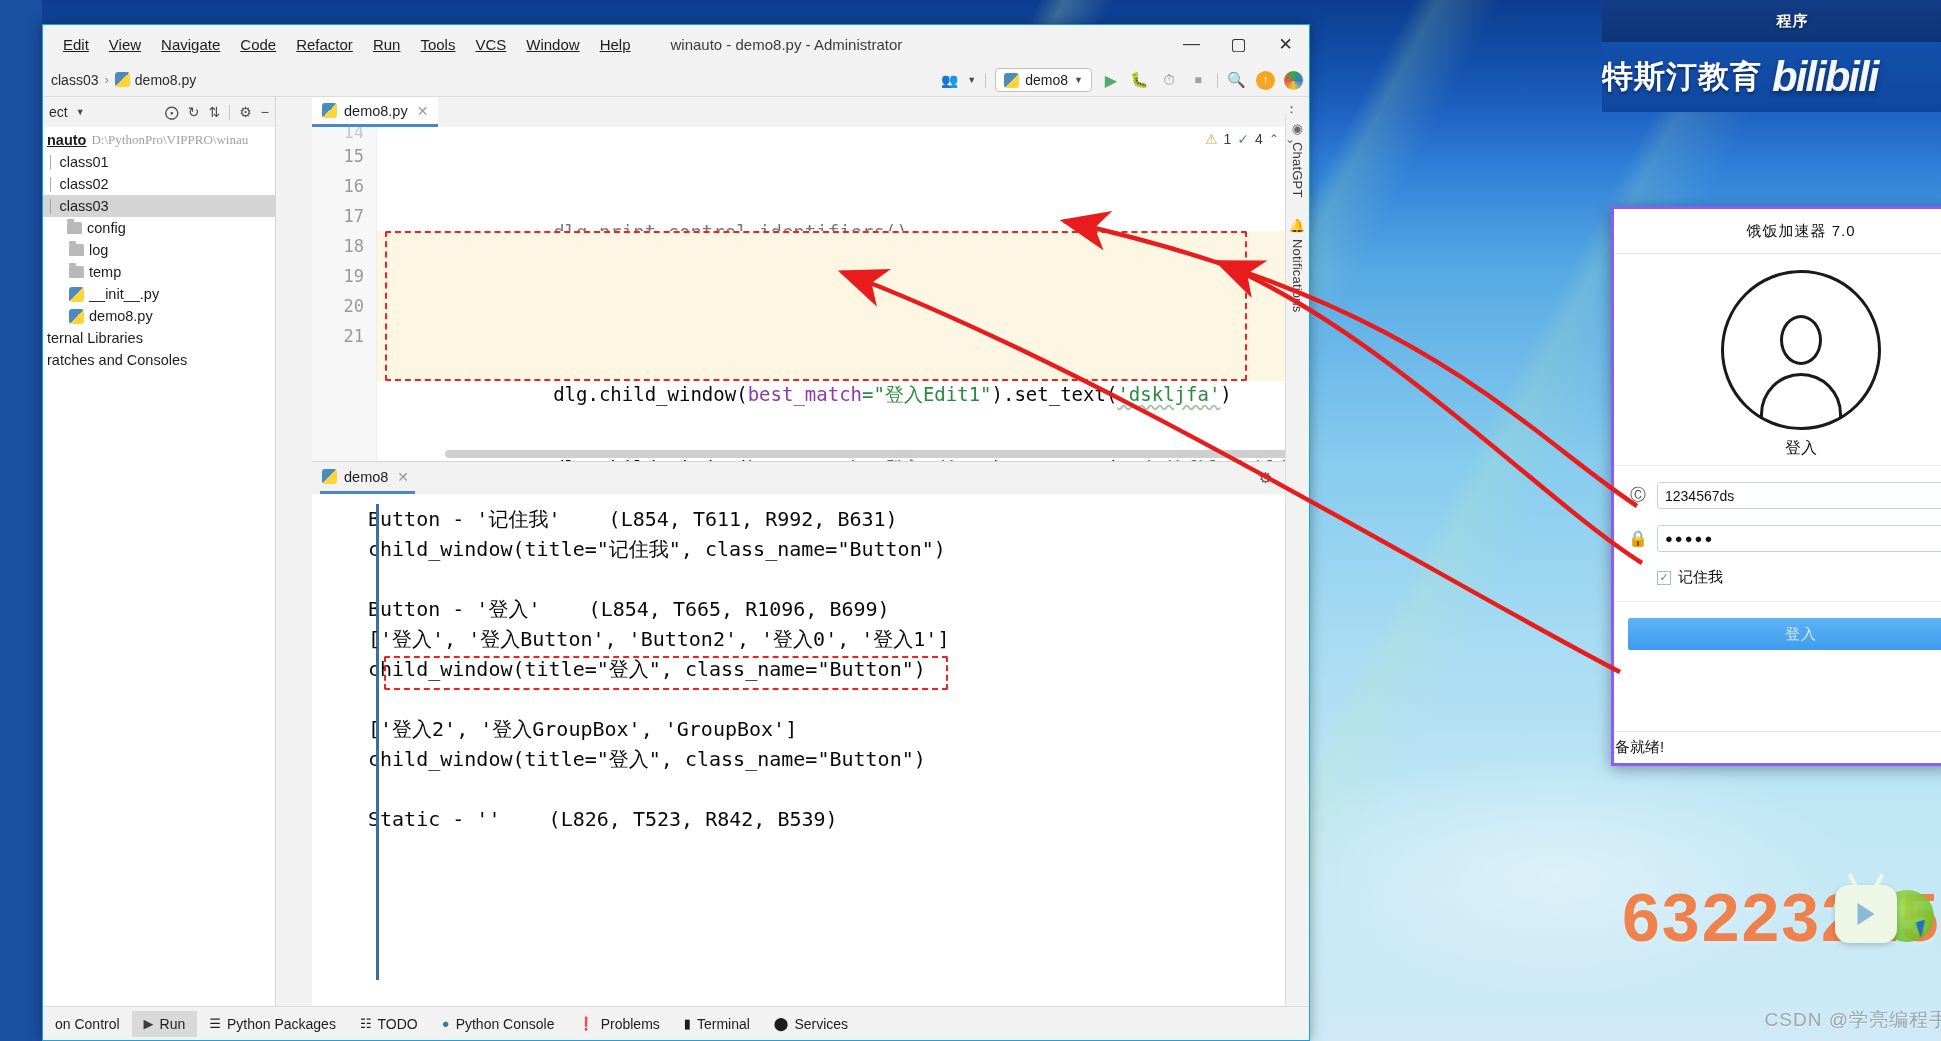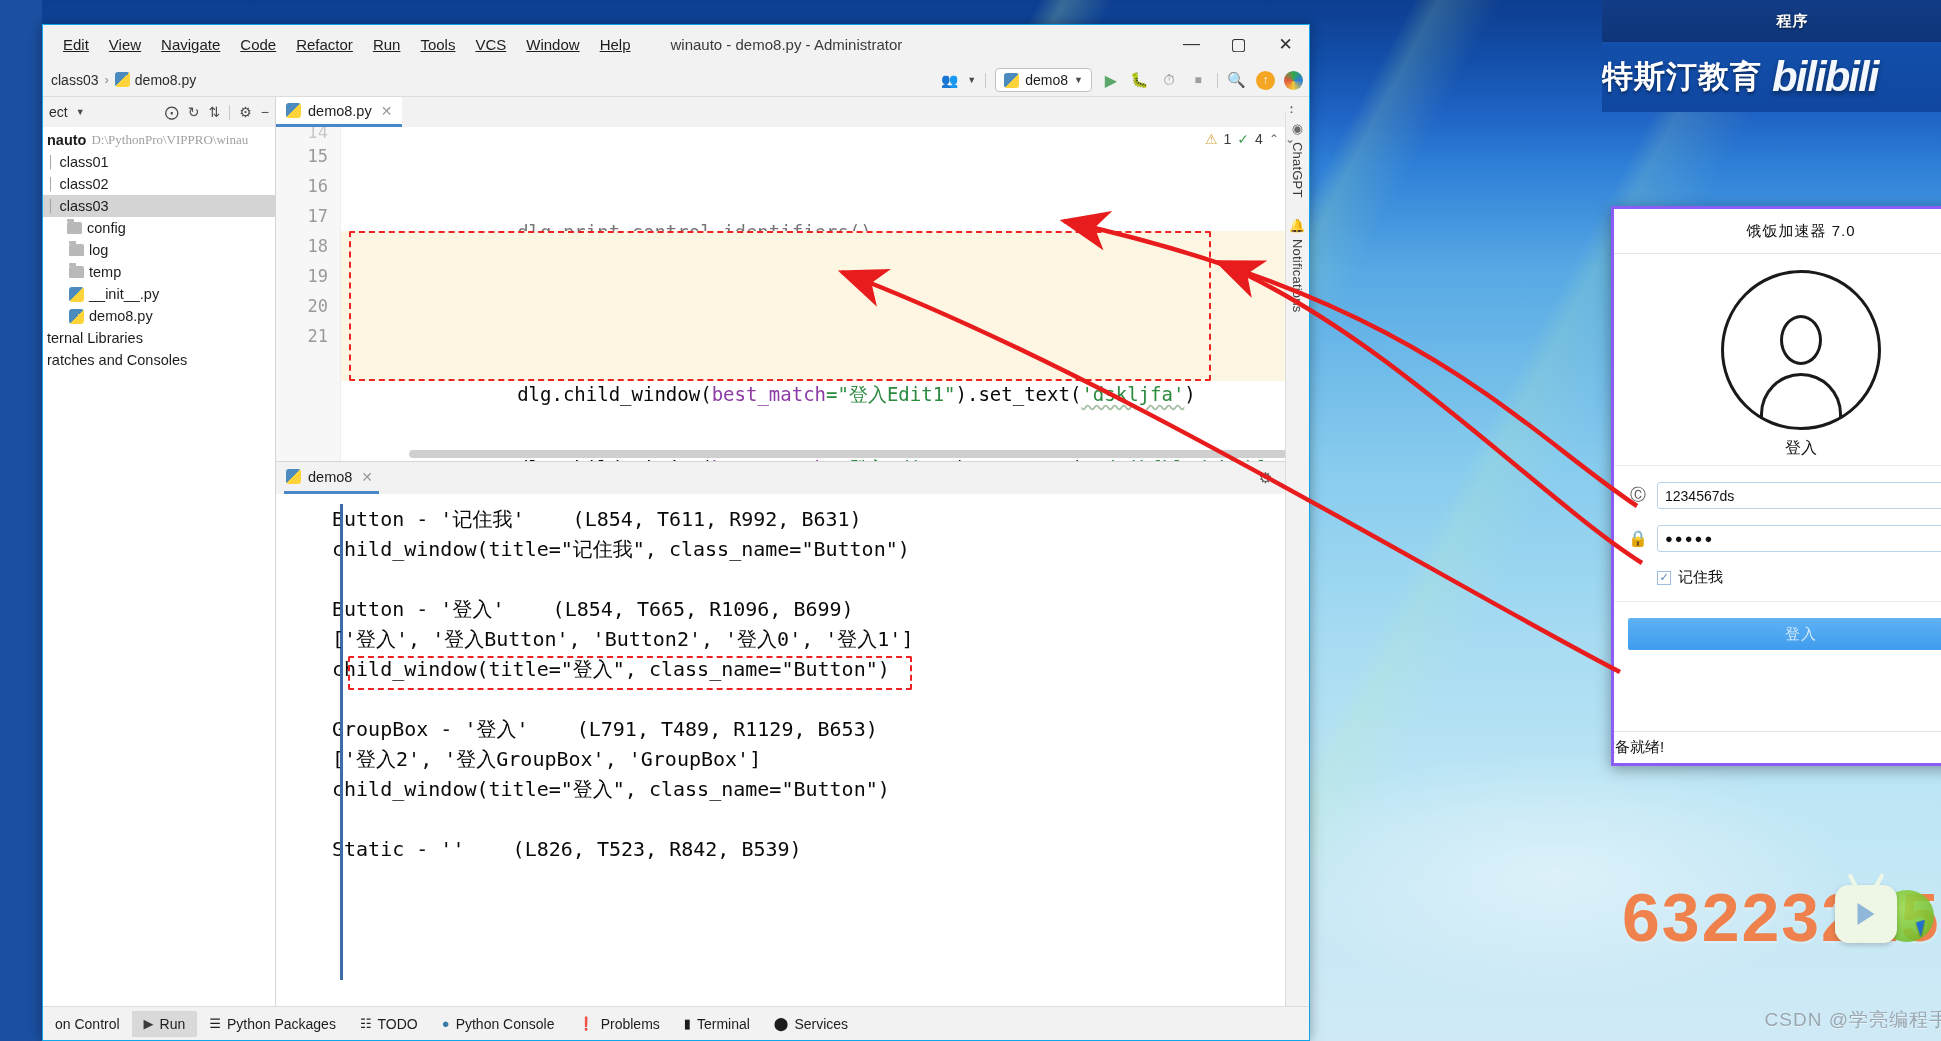--- a/index.html
+++ b/index.html
@@ -164,33 +164,33 @@
   .ico-update {
     width:19px; height:19px; border-radius:50%; background:#f5a623; color:#fff;
     font-size:12px; display:flex; align-items:center; justify-content:center;
   }
   .ico-globe {
     width:19px; height:19px; border-radius:50%;
     background:conic-gradient(#2ea84f,#2f7fd6,#f2c93b,#e2593c,#2ea84f);
   }
 
   
-  .ide-body { flex:1; display:flex; min-height:0; }
+  .ide-body { flex:1; display:flex; min-height:0;gap:36px; }
 
   .project-pane { width:233px; background:#f2f2f2; display:flex; flex-direction:column; flex:none; border-right:1px solid #d6d6d6;}
   .pane-head { height:30px; display:flex; align-items:center; padding:0 6px; gap:8px; flex:none;}
   .pane-title { font-size:14px; color:#2b2b2b; }
   .pane-icons { margin-left:auto; display:flex; align-items:center; gap:9px; color:#4c4c4c; font-size:14px; }
   .pane-sep { width:1px; height:15px; background:#c8c8c8; }
 
   .tree { flex:1; background:#fff; overflow:hidden; padding-top:2px; font-size:14.5px; color:#1d1d1d; }
   .tree-row { height:22px; display:flex; align-items:center; gap:5px; padding-left:4px; white-space:nowrap; }
   .tree-row.selected { background:#d4d4d4; }
   .tree-bar { color:#9a9a9a; font-size:12px; }
-  .tree-root-name { font-weight:bold; }
+  .tree-root-name { font-weight:bold;text-decoration:underline; }
   .tree-root-path { color:#a0a0a0; font-size:13px;font-family:Liberation Serif, serif; }
   .folder-ico {
     width:15px; height:12px; background:#b9b9b9; border-radius:2px 2px 1px 1px;
     position:relative; flex:none;
   }
   .folder-ico::before {
     content:""; position:absolute; left:0; top:-3px; width:7px; height:3px;
     background:#b9b9b9; border-radius:1px 1px 0 0;
   }
 
@@ -596,21 +596,20 @@
           </div>
           <div class="console-body">
             <div class="out-pipe"></div>
             <div class="out-line">Button - '记住我'    (L854, T611, R992, B631)</div>
             <div class="out-line">child_window(title="记住我", class_name="Button")</div>
             <div class="out-line"></div>
             <div class="out-line">Button - '登入'    (L854, T665, R1096, B699)</div>
             <div class="out-line" style="position:relative">['登入', '登入Button', 'Button2', '登入0', '登入1']</div>
             <div class="out-line">child_window(title="登入", class_name="Button")</div>
             <div class="out-line"></div>
-            <div class="out-line">GroupBox - '登入'    (L791, T489, R1129, B653)</div>
             <div class="out-line">['登入2', '登入GroupBox', 'GroupBox']</div>
             <div class="out-line">child_window(title="登入", class_name="Button")</div>
             <div class="out-line"></div>
             <div class="out-line">Static - ''    (L826, T523, R842, B539)</div>
 
             <div class="red-dashed-box" style="left:72px; top:162px; width:564px; height:34px;"></div>
             <div class="console-vscroll"></div>
           </div>
         </div>
       </div>

